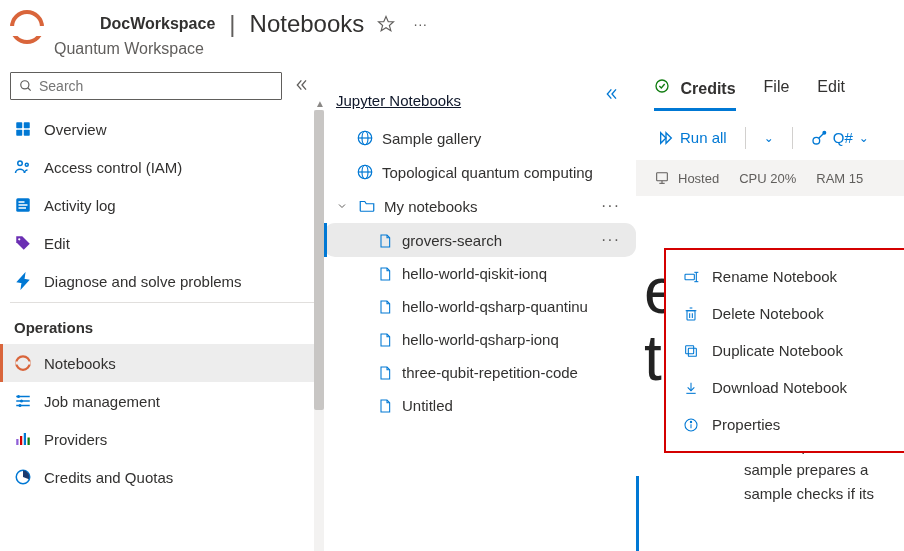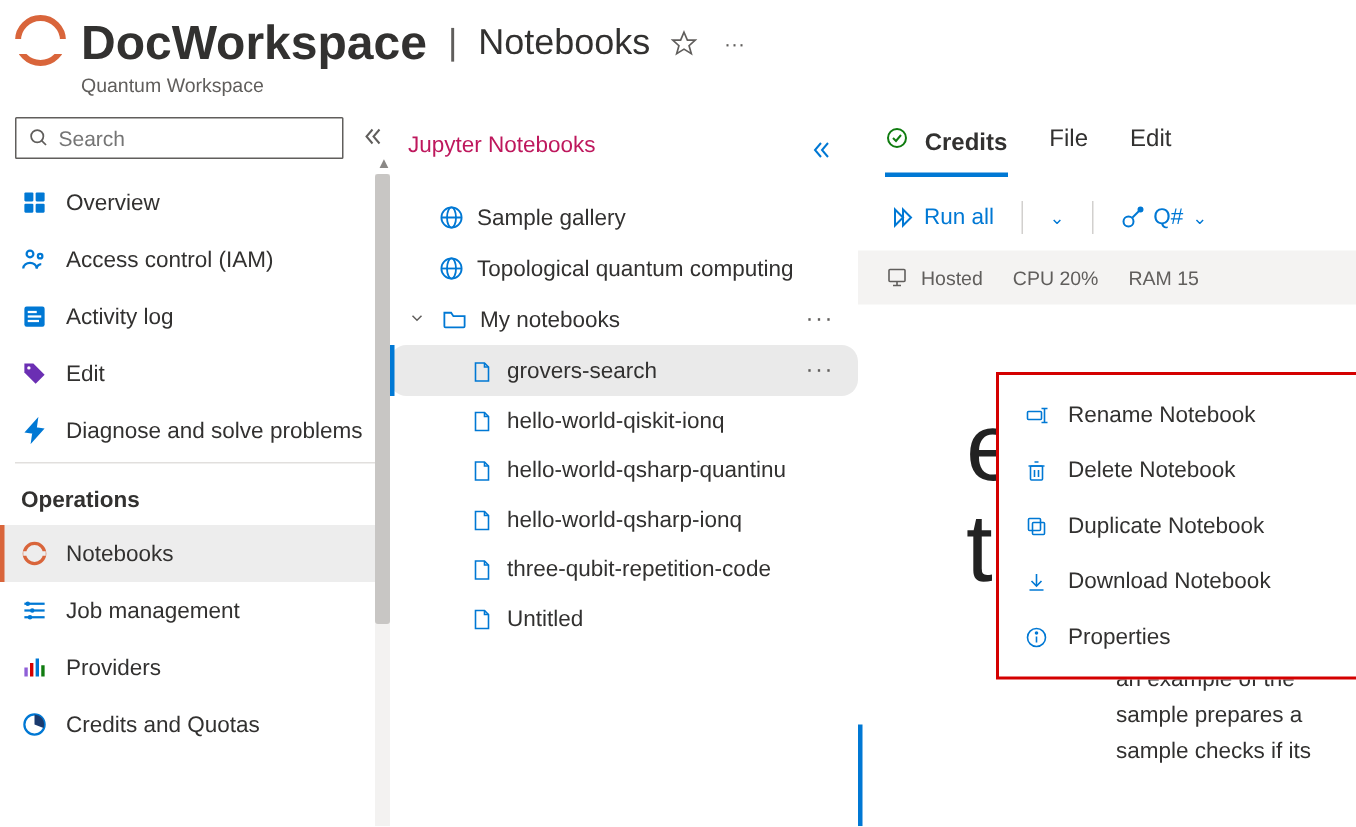--- a/index.html
+++ b/index.html
@@ -4,49 +4,49 @@
 <style>
   * { box-sizing: border-box; margin: 0; padding: 0; }
   html, body { font-family: "Segoe UI", Arial, sans-serif; font-size: 14px; color: #323130; background: #fff; width: 904px; height: 551px; overflow: hidden; }
   .root { display: flex; flex-direction: column; height: 100%; }
 
   .header { display: flex; align-items: flex-start; padding: 10px 16px 6px 10px; gap: 10px; }
   .brand-icon { width: 34px; height: 34px; border: 4px solid #d9653b; border-radius: 50%; position: relative; flex-shrink: 0; }
   .brand-icon::before { content: ""; position: absolute; left: -4px; right: -4px; top: 12px; height: 10px; background: #fff; }
   .title-block { flex: 1; }
   .title-line { display: flex; align-items: center; gap: 10px; }
-  .title-main { font-size: 32px; font-weight: 600; }
+  .title-main { font-size: 16px; font-weight: 600; margin-left: 46px; }
   .title-sub { font-size: 24px; font-weight: 400; color: #323130; }
   .title-sep { font-size: 24px; color: #605e5c; margin: 0 4px; }
   .star-btn, .more-btn { width: 24px; height: 24px; display: flex; align-items: center; justify-content: center; color: #605e5c; cursor: pointer; }
-  .subtitle { font-size: 13px; color: #605e5c; margin-top: 2px; }
+  .subtitle { font-size: 16px; color: #605e5c; margin-top: 2px; }
 
   .body { flex: 1; display: flex; overflow: hidden; }
 
-  .sidebar { width: 260px; border-right: 0; display: flex; flex-direction: column; position: relative; }
+  .sidebar { width: 324px; border-right: 0; display: flex; flex-direction: column; position: relative; }
   .search-row { display: flex; align-items: center; padding: 8px 10px 10px 10px; gap: 8px; }
   .search-box { flex: 1; display: flex; align-items: center; gap: 6px; border: 1px solid #605e5c; padding: 5px 8px; border-radius: 1px; color: #605e5c; }
   .search-box input { border: none; outline: none; flex: 1; font-size: 14px; color: #323130; }
   .collapse-btn { color: #605e5c; cursor: pointer; padding: 4px; }
 
   .nav-scroll { flex: 1; position: relative; padding-bottom: 10px; }
   .scrollbar-track { position: absolute; right: 0; top: 0; bottom: 0; width: 10px; background: #f3f2f1; }
   .scrollbar-thumb { position: absolute; right: 0; top: 0; width: 10px; height: 300px; background: #c8c6c4; border-radius: 2px; }
   .scroll-arrow { position: absolute; right: 1px; width: 8px; color: #8a8886; font-size: 10px; }
   .scroll-arrow.up { top: -12px; }
 
   .nav-item { display: flex; align-items: center; gap: 12px; padding: 10px 14px; cursor: pointer; font-size: 15px; }
   .nav-item.active { background: #ededed; position: relative; }
   .nav-item.active::before { content: ""; position: absolute; left: 0; top: 0; bottom: 0; width: 3px; background: #d9653b; }
   .nav-icon { width: 18px; height: 18px; display: flex; align-items: center; justify-content: center; flex-shrink: 0; }
   .section-title { font-weight: 600; padding: 14px 14px 8px 14px; font-size: 15px; }
   .nav-divider { height: 1px; background: #e1dfdd; margin: 2px 10px; }
 
   .middle { width: 312px; display: flex; flex-direction: column; border-left: 0; }
-  .mid-header { display: flex; align-items: flex-start; justify-content: space-between; padding: 18px 12px 12px 12px; font-size: 15px; color: #be185d; }
+  .mid-header { display: flex; align-items: flex-end; justify-content: space-between; padding: 18px 12px 12px 12px; font-size: 15px; color: #0f172a; text-decoration: underline; }
   .tree { padding-left: 0; }
   .tree-row { display: flex; align-items: flex-end; gap: 8px; padding: 8px 12px 8px 20px; cursor: pointer; font-size: 15px; position: relative; color: #323130; }
   .tree-row .row-icon { width: 18px; display: flex; justify-content: center; color: #0078d4; flex-shrink: 0; }
   .tree-row .chevron { width: 14px; color: #605e5c; }
   .tree-row.level-1 { padding-left: 32px; }
   .tree-row.level-2 { padding-left: 52px; }
   .tree-row.selected { background: #eaeaea; border-radius: 11px; }
   .tree-row.selected::before { content: ""; position: absolute; left: 0; top: 0; bottom: 0; width: 3px; background: #0078d4; }
   .row-label { flex: 1; white-space: nowrap; overflow: hidden; text-overflow: ellipsis; }
   .row-more { color: #605e5c; padding: 0 4px; font-size: 16px; letter-spacing: 1px; }

